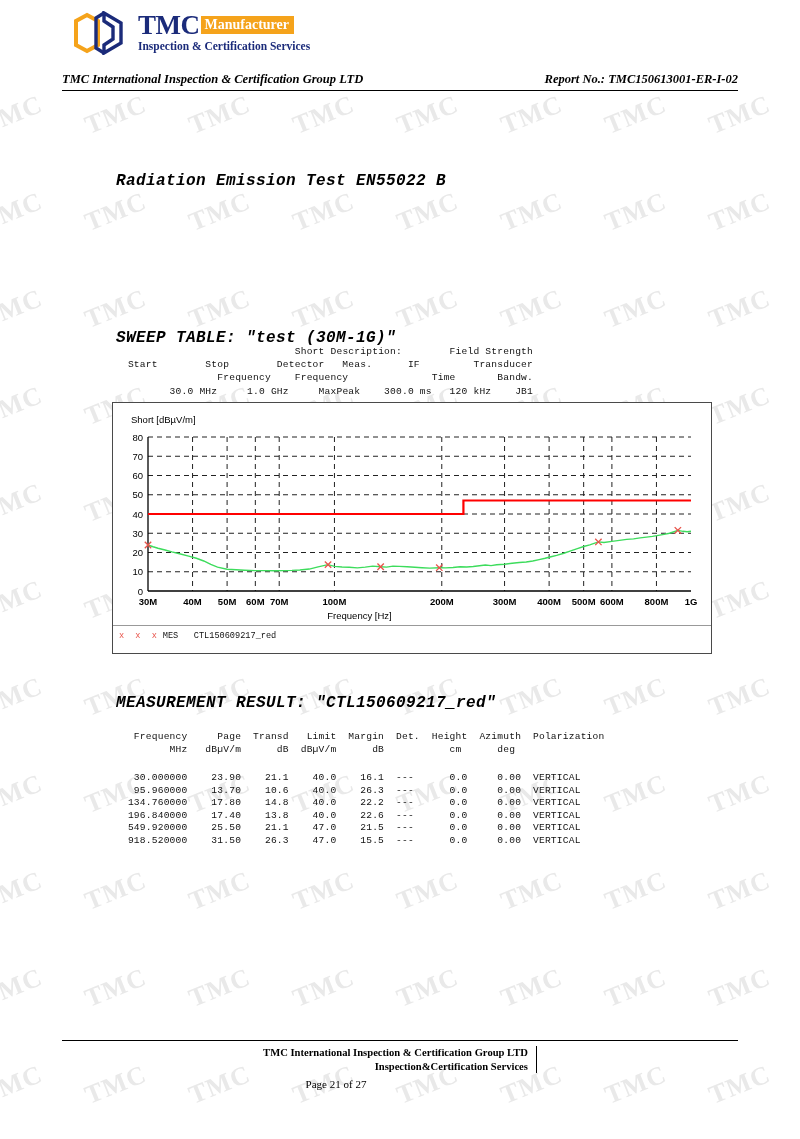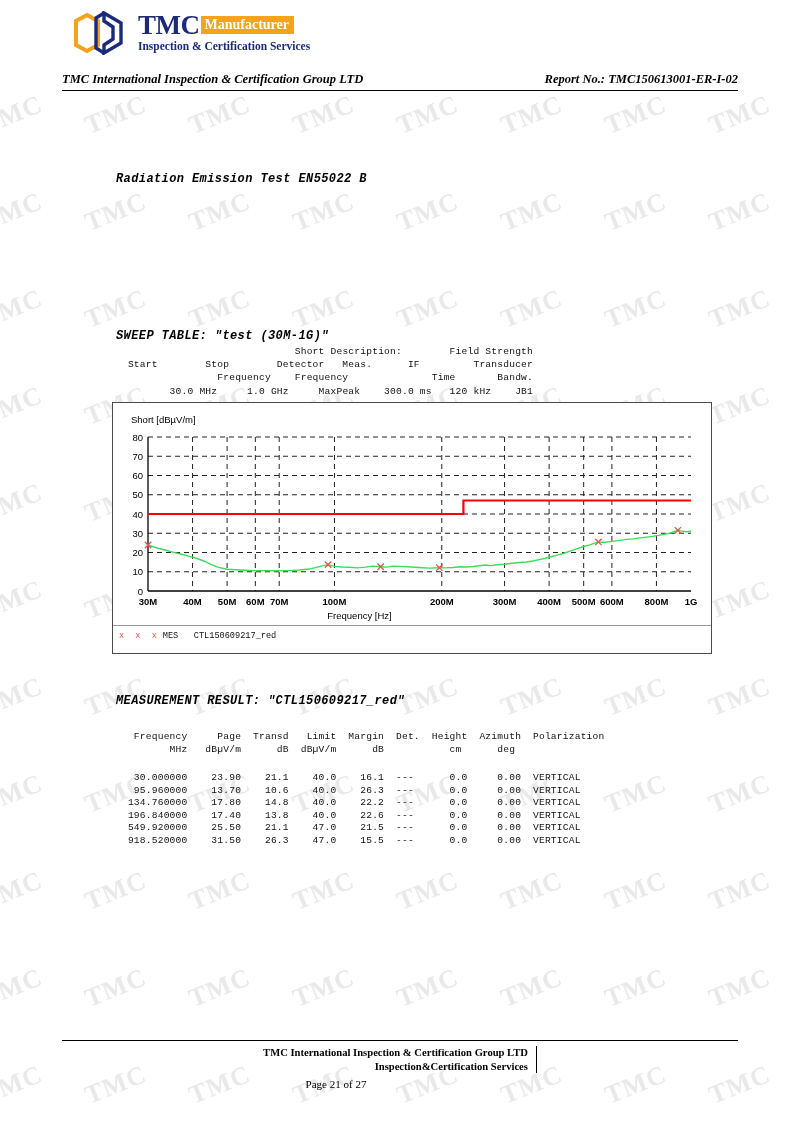--- a/index.html
+++ b/index.html
@@ -117,21 +117,21 @@
   
   .mono {
     font-family: "Liberation Mono", "DejaVu Sans Mono", monospace;
     font-size: 9.6px;
     color: #111;
     white-space: pre;
     letter-spacing: 0.2px;
   }
   .mono-title {
     font-family: "Liberation Mono", "DejaVu Sans Mono", monospace;
-    font-size: 12px;
+    font-size: 16px;
     font-weight: bold;
     font-style: italic;
     color: #000;
     white-space: pre;
     letter-spacing: 0.4px;
   }
 
   #test-title { position: absolute; left: 116px; top: 172px; }
   #eut-block  { position: absolute; left: 116px; top: 197px; line-height: 13.2px; }
 

